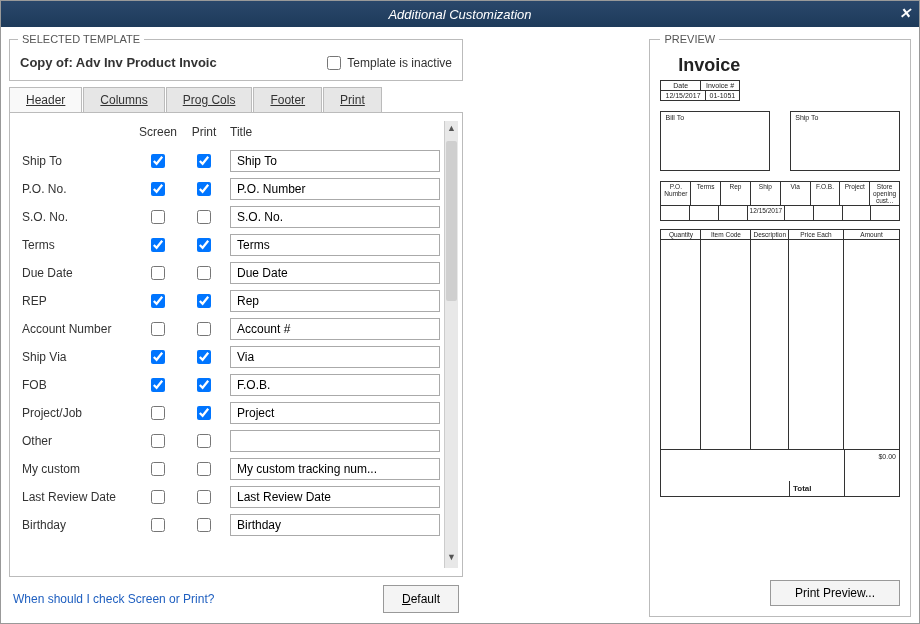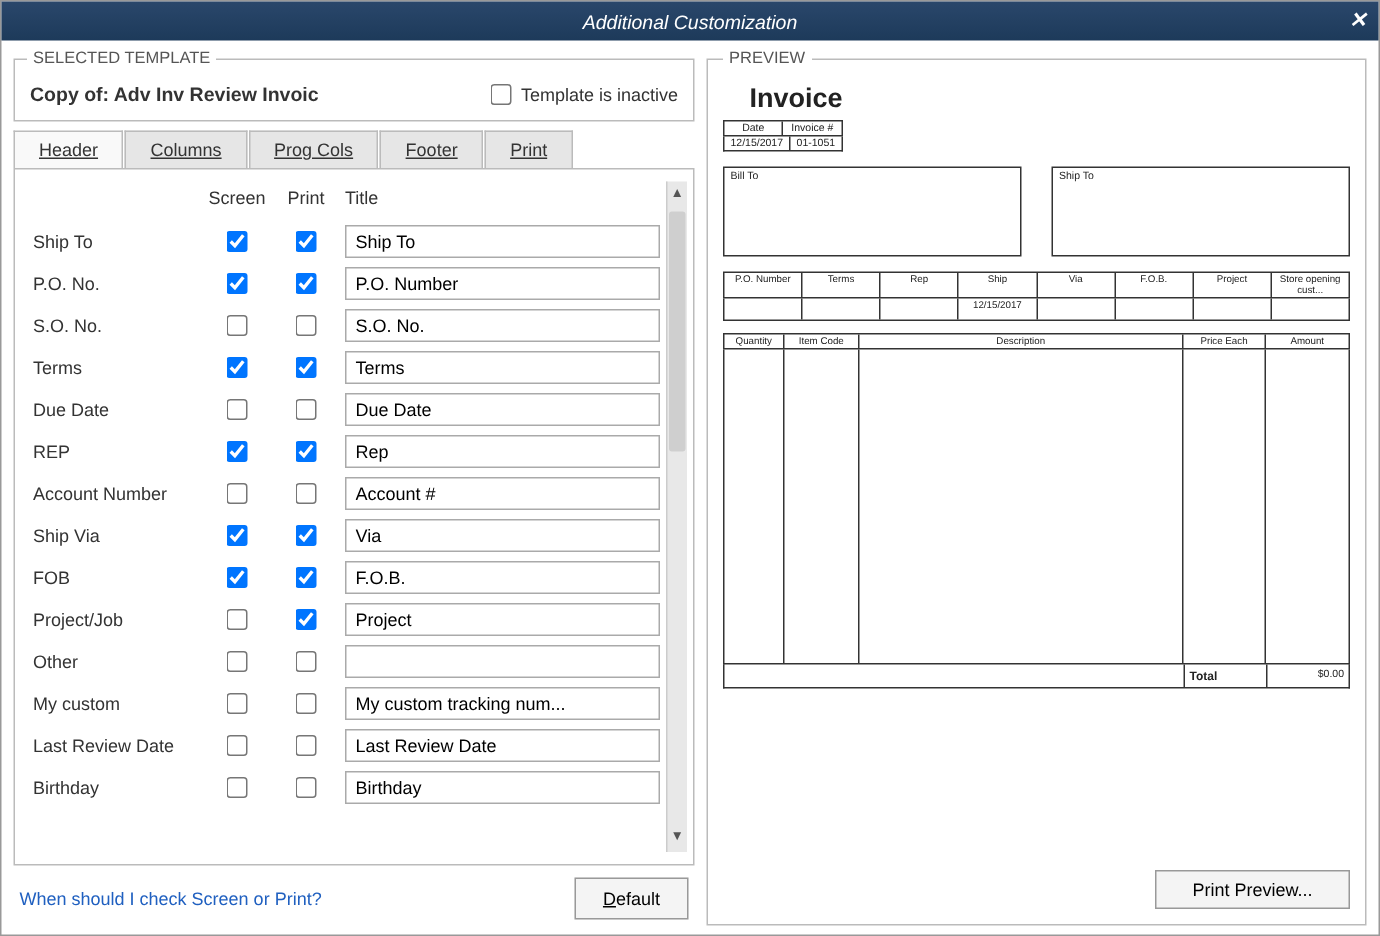--- a/index.html
+++ b/index.html
@@ -2,21 +2,21 @@
 <html><head>
 <meta charset="utf-8">
 <style>
   * { box-sizing: border-box; margin: 0; padding: 0; }
   body { font-family: Arial, sans-serif; font-size: 12px; color: #333; background: #fff; }
   .window { width: 920px; height: 624px; border: 1px solid #999; display: flex; flex-direction: column; }
   .titlebar { background: linear-gradient(#2a476b, #1d3a5a); color: #fff; height: 26px; display: flex; align-items: center; justify-content: center; position: relative; font-size: 13px; font-style: italic; }
   .titlebar .close { position: absolute; right: 8px; top: 4px; cursor: pointer; font-size: 14px; font-weight: bold; }
   .body { flex: 1; display: flex; gap: 8px; padding: 6px 8px; overflow: hidden; }
   .left { flex: 1; display: flex; flex-direction: column; min-width: 0; }
-  .right { width: 440px; display: flex; flex-direction: column; }
+  .right { width: 440px; display: flex; flex-direction: column; align-items: flex-end; }
   fieldset { border: 1px solid #bbb; padding: 6px 8px; }
   legend { font-size: 11px; color: #555; padding: 0 4px; }
   .template-row { display: flex; align-items: center; justify-content: space-between; padding: 4px 2px; }
   .template-name { font-weight: bold; font-size: 13px; }
   .inactive { display: flex; align-items: center; gap: 6px; font-size: 12px; }
   .tabs { display: flex; margin-top: 6px; }
   .tab { padding: 5px 16px; background: #e6e6e6; border: 1px solid #bbb; border-bottom: none; cursor: pointer; font-size: 12px; color: #333; margin-right: 1px; text-decoration: underline; }
   .tab.active { background: #f9f9f9; text-decoration: underline; font-weight: normal; }
   .grid-wrap { flex: 1; border: 1px solid #bbb; padding: 8px 4px 8px 12px; overflow: hidden; display: flex; }
   .grid-scroll { flex: 1; overflow-y: auto; padding-right: 4px; }
@@ -59,38 +59,38 @@
   .meta-row.vals > div { height: 14px; }
   .cols-row { display: flex; border: 1px solid #333; margin-top: 8px; }
   .cols-row > div { border-right: 1px solid #333; padding: 1px 2px; text-align: center; font-size: 6.5px; }
   .cols-row > div:last-child { border-right: none; }
   .cols-body { display: flex; border: 1px solid #333; border-top: none; height: 210px; }
   .cols-body > div { border-right: 1px solid #333; }
   .cols-body > div:last-child { border-right: none; }
   .c-qty { width: 40px; } .c-code { width: 50px; } .c-desc { flex: 1; } .c-price { width: 55px; } .c-amt { width: 55px; }
   .total-row { display: flex; border: 1px solid #333; border-top: none; }
   .total-row .spacer { flex: 1; padding: 3px; }
-  .total-row .tot-lbl { width: 55px; border-left: 1px solid #333; padding: 3px; font-weight: bold; font-size: 8px; }
+  .total-row .tot-lbl { width: 55px; border-left: 1px solid #333; padding: 3px; font-weight: bold; font-size: 8px; margin-top: 31px; }
   .total-row .tot-val { width: 55px; border-left: 1px solid #333; padding: 3px; text-align: right; font-size: 7px; }
   .preview-footer { display: flex; justify-content: flex-end; padding-top: 10px; }
 </style>
 </head>
 <body>
 
 <div class="window">
   <div class="titlebar">
     <span>Additional Customization</span>
     <span class="close">✕</span>
   </div>
   <div class="body">
     <div class="left">
       <fieldset>
         <legend>SELECTED TEMPLATE</legend>
         <div class="template-row">
-          <span class="template-name">Copy of: Adv Inv Review Invoic</span>
+          <span class="template-name">Copy of: Adv Inv Product Invoic</span>
           <label class="inactive">
             <input type="checkbox" style="">
             <span>Template is inactive</span>
           </label>
         </div>
       </fieldset>
 
       <div class="tabs">
         <div class="tab active">Header</div>
         <div class="tab">Columns</div>

